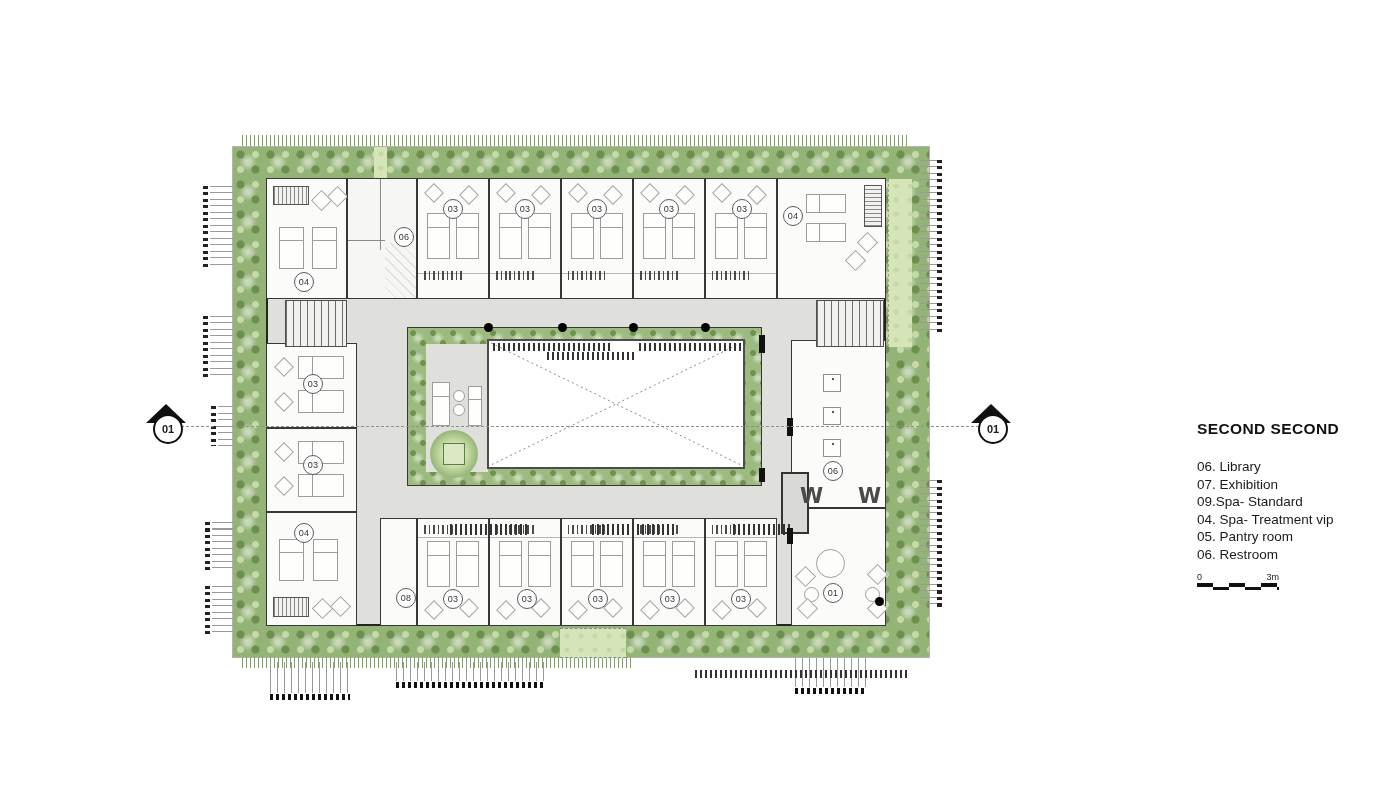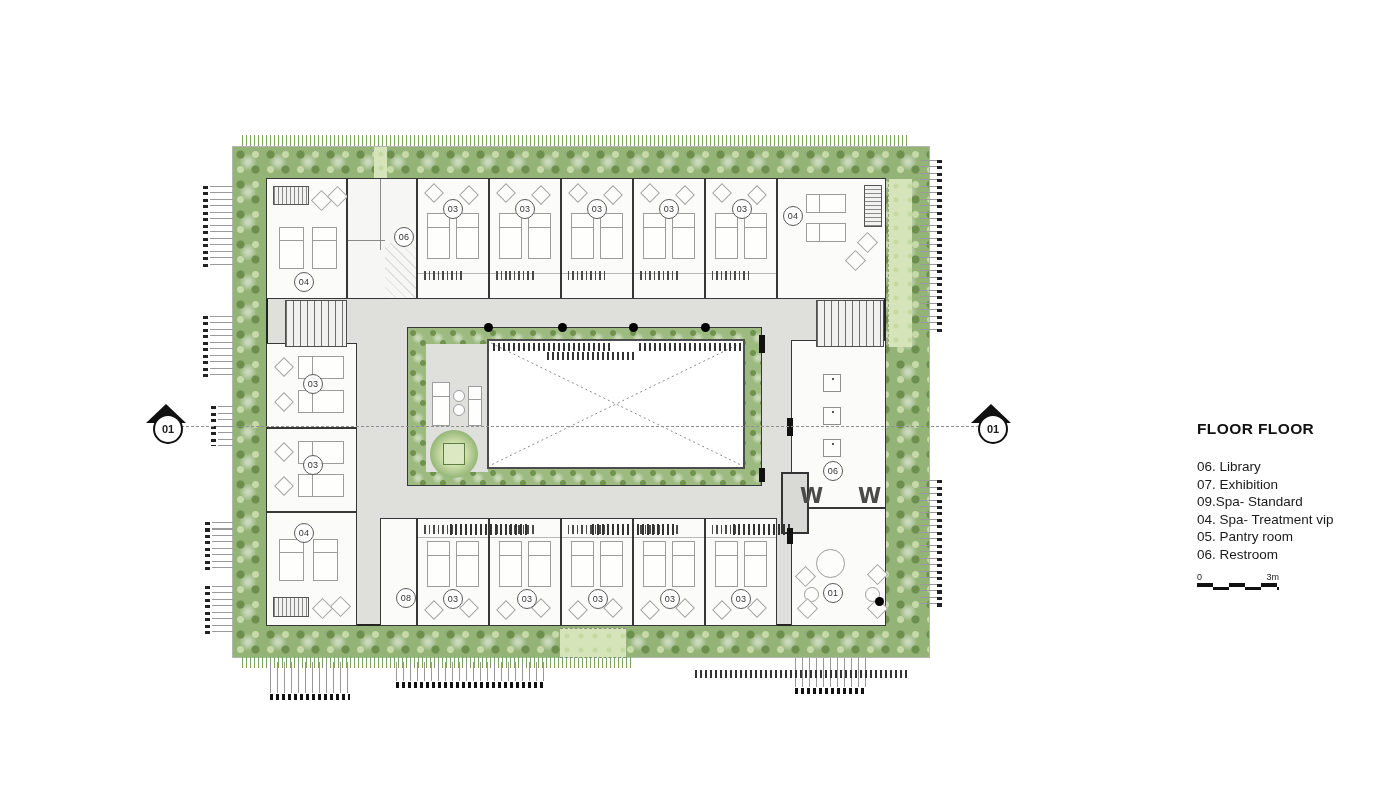--- a/index.html
+++ b/index.html
@@ -306,21 +306,21 @@
   <div class="abs marker" style="left:143px;top:404px;">
     <div class="tri"></div>
     <div class="mcirc">01</div>
   </div>
   <div class="abs marker" style="left:968px;top:404px;">
     <div class="tri"></div>
     <div class="mcirc">01</div>
   </div>
 
   <div class="abs legend">
-    <h1>FLOOR FLOOR</h1>
+    <h1>SECOND SECOND</h1>
     <ul>
       <li>06. Library</li>
       <li>07. Exhibition</li>
       <li>09.Spa- Standard</li>
       <li>04. Spa- Treatment vip</li>
       <li>05. Pantry room</li>
       <li>06. Restroom</li>
     </ul>
     <div class="scalebar">
       <div class="nums">

